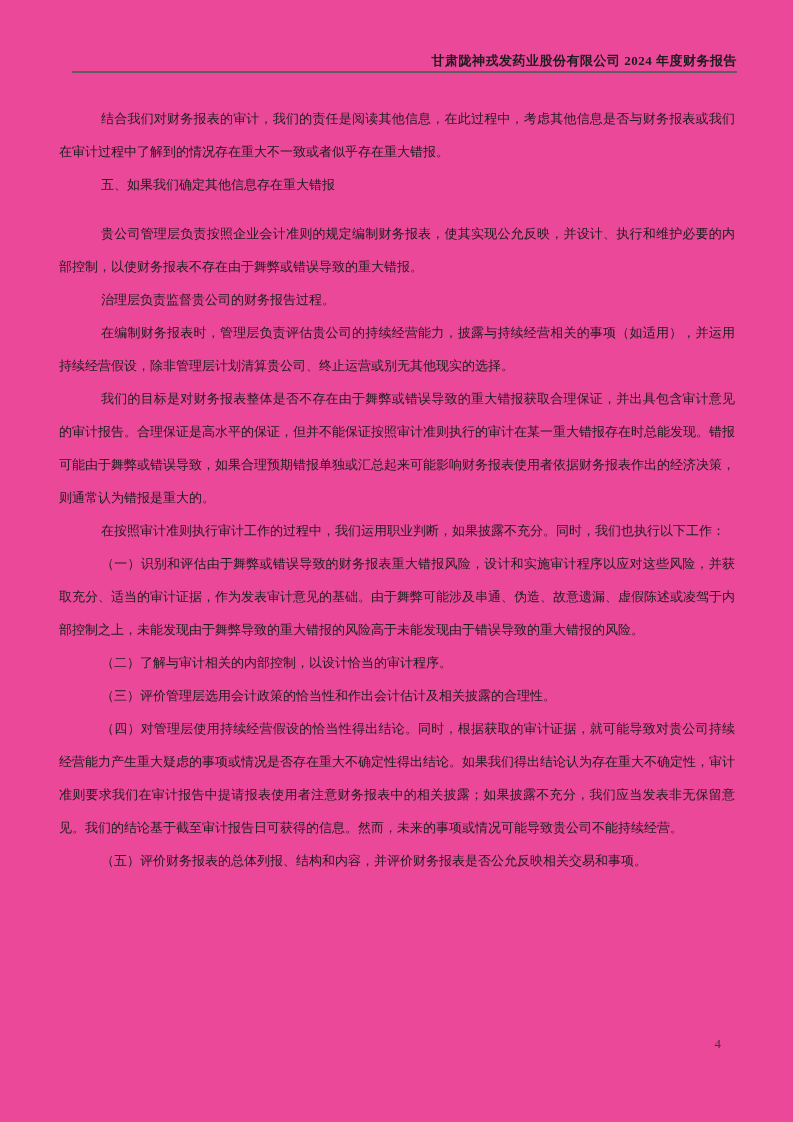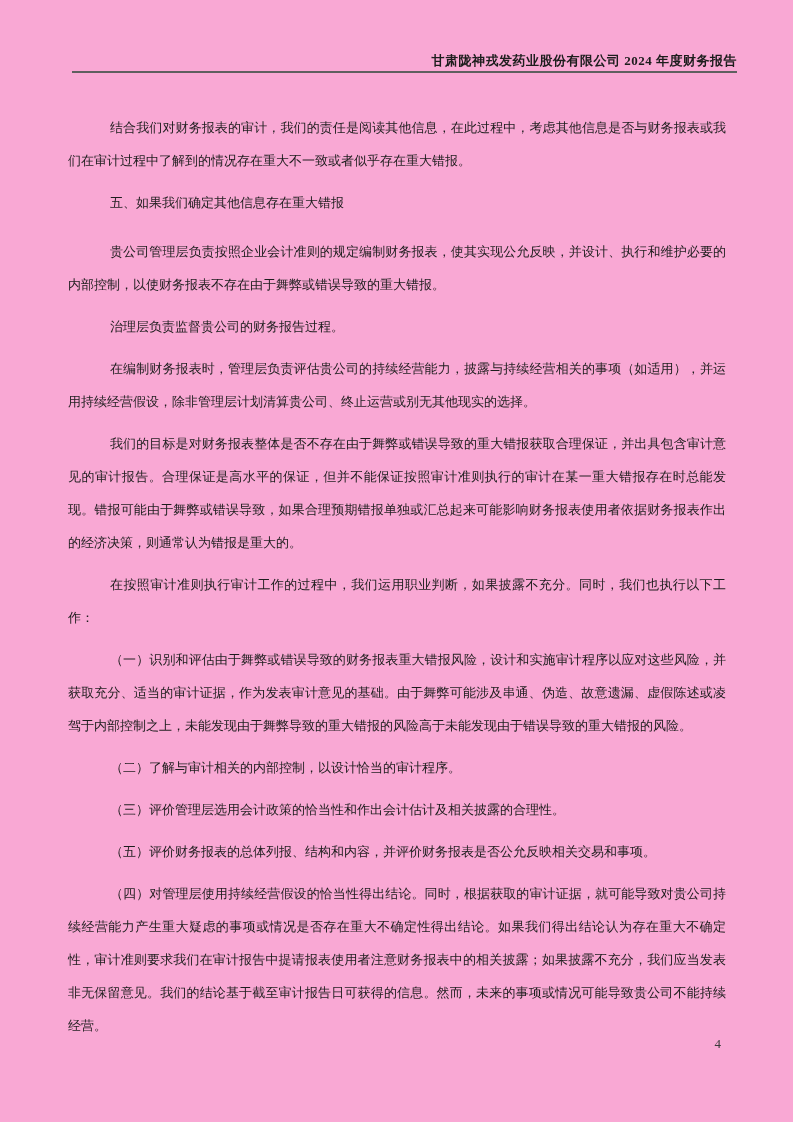--- a/index.html
+++ b/index.html
@@ -11,21 +11,21 @@
     height: 1122px;
     background: #ffffff;
     position: relative;
     overflow: hidden;
     font-family: "Liberation Serif", "DejaVu Serif", serif;
     color: #1d1d1d;
   }
   .page {
     position: absolute;
     inset: 0;
-    background: #f9a8d4;
+    background: #ec4899;
   }
   .header {
     position: absolute;
     top: 52px;
     left: 72px;
     right: 56px;
     text-align: right;
     font-size: 13px;
     font-weight: bold;
     letter-spacing: 0.5px;
@@ -43,21 +43,21 @@
     position: absolute;
     top: 102px;
     left: 59px;
     width: 676px;
     font-size: 13px;
     line-height: 33px;
     text-align: justify;
     text-justify: inter-character;
   }
   .content p {
-    margin: 9px;
+    margin: 0;
     text-indent: 42px;
   }
   .content p.heading {
     margin-bottom: 16px;
   }
   .page-number {
     position: absolute;
     top: 1036px;
     right: 72px;
     font-size: 13px;
@@ -80,19 +80,19 @@
   <p class="para">结合我们对财务报表的审计，我们的责任是阅读其他信息，在此过程中，考虑其他信息是否与财务报表或我们在审计过程中了解到的情况存在重大不一致或者似乎存在重大错报。</p>
       <p class="heading">五、如果我们确定其他信息存在重大错报</p>
       <p class="para">贵公司管理层负责按照企业会计准则的规定编制财务报表，使其实现公允反映，并设计、执行和维护必要的内部控制，以使财务报表不存在由于舞弊或错误导致的重大错报。</p>
       <p class="para">治理层负责监督贵公司的财务报告过程。</p>
       <p class="para">在编制财务报表时，管理层负责评估贵公司的持续经营能力，披露与持续经营相关的事项（如适用），并运用持续经营假设，除非管理层计划清算贵公司、终止运营或别无其他现实的选择。</p>
       <p class="para">我们的目标是对财务报表整体是否不存在由于舞弊或错误导致的重大错报获取合理保证，并出具包含审计意见的审计报告。合理保证是高水平的保证，但并不能保证按照审计准则执行的审计在某一重大错报存在时总能发现。错报可能由于舞弊或错误导致，如果合理预期错报单独或汇总起来可能影响财务报表使用者依据财务报表作出的经济决策，则通常认为错报是重大的。</p>
       <p class="para">在按照审计准则执行审计工作的过程中，我们运用职业判断，如果披露不充分。同时，我们也执行以下工作：</p>
       <p class="para">（一）识别和评估由于舞弊或错误导致的财务报表重大错报风险，设计和实施审计程序以应对这些风险，并获取充分、适当的审计证据，作为发表审计意见的基础。由于舞弊可能涉及串通、伪造、故意遗漏、虚假陈述或凌驾于内部控制之上，未能发现由于舞弊导致的重大错报的风险高于未能发现由于错误导致的重大错报的风险。</p>
       <p class="para">（二）了解与审计相关的内部控制，以设计恰当的审计程序。</p>
       <p class="para">（三）评价管理层选用会计政策的恰当性和作出会计估计及相关披露的合理性。</p>
+      <p class="para">（四）对管理层使用持续经营假设的恰当性得出结论。同时，根据获取的审计证据，就可能导致对贵公司持续经营能力产生重大疑虑的事项或情况是否存在重大不确定性得出结论。如果我们得出结论认为存在重大不确定性，审计准则要求我们在审计报告中提请报表使用者注意财务报表中的相关披露；如果披露不充分，我们应当发表非无保留意见。我们的结论基于截至审计报告日可获得的信息。然而，未来的事项或情况可能导致贵公司不能持续经营。</p>
       <p class="para">（五）评价财务报表的总体列报、结构和内容，并评价财务报表是否公允反映相关交易和事项。</p>
-      <p class="para">（四）对管理层使用持续经营假设的恰当性得出结论。同时，根据获取的审计证据，就可能导致对贵公司持续经营能力产生重大疑虑的事项或情况是否存在重大不确定性得出结论。如果我们得出结论认为存在重大不确定性，审计准则要求我们在审计报告中提请报表使用者注意财务报表中的相关披露；如果披露不充分，我们应当发表非无保留意见。我们的结论基于截至审计报告日可获得的信息。然而，未来的事项或情况可能导致贵公司不能持续经营。</p>
     </main>
 
   <div class="page-number">4</div>
 
 </div>
 
 </body></html>

